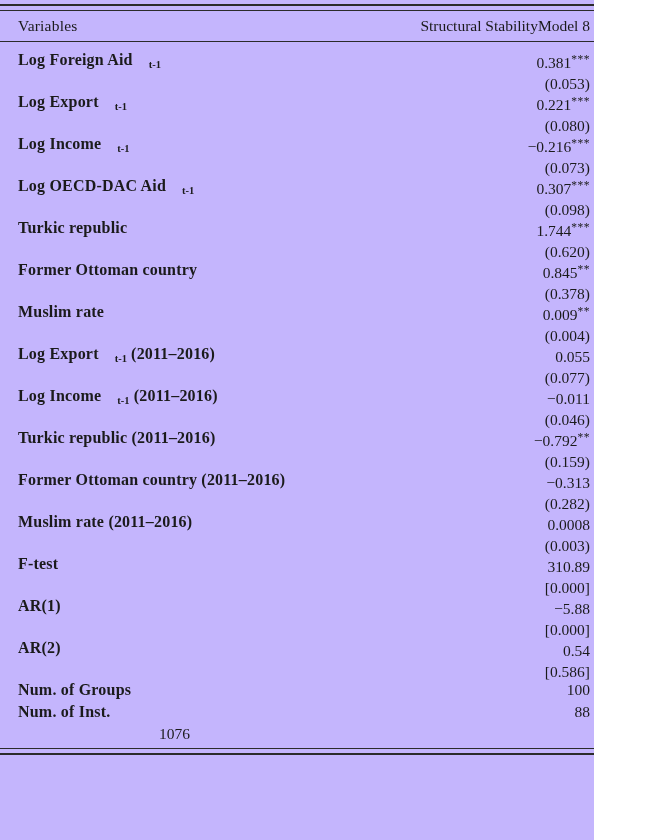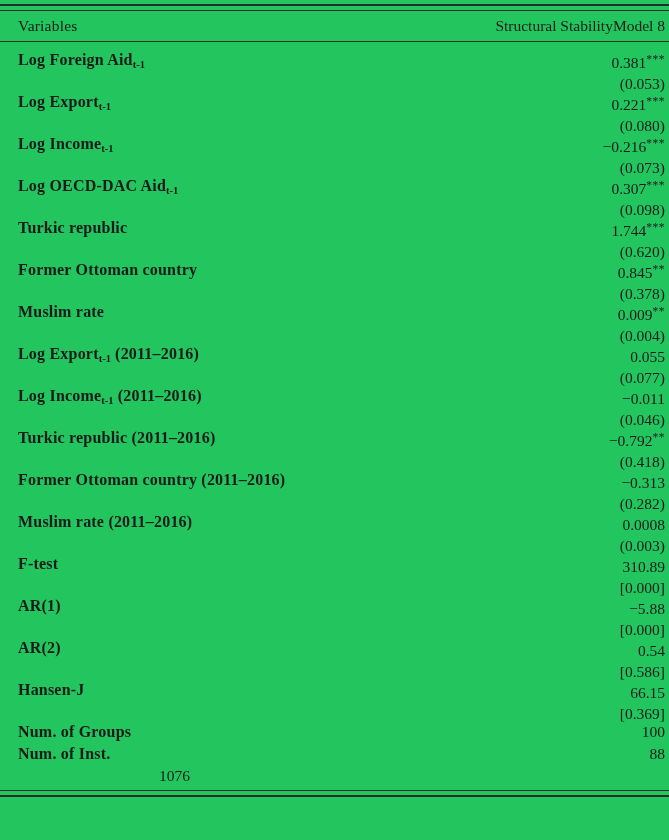--- a/index.html
+++ b/index.html
@@ -2,23 +2,23 @@
 <html><head>
 <meta charset="utf-8">
 <style>
   html, body {
     margin: 0;
     padding: 0;
     background: #ffffff;
   }
   .page {
     position: relative;
-    width: 669px;
+    width: 594px;
     height: 840px;
-    background: #22c55e;
+    background: #c4b5fd;
     font-family: "Liberation Serif", "DejaVu Serif", serif;
     color: #1b1b1b;
     overflow: hidden;
   }
   .rule-double-top {
     margin-top: 4px;
     height: 4px;
     border-top: 2px solid #2b2b2b;
     border-bottom: 1px solid #2b2b2b;
   }
@@ -72,20 +72,21 @@
     height: 22px;
   }
   .single-row .label-cell,
   .single-row .value-cell {
     line-height: 22px;
   }
   .sub {
     font-size: 10.5px;
     vertical-align: -3px;
     letter-spacing: 0;
+    margin-left: 16px;
   }
   .stars {
     font-size: 11.5px;
     vertical-align: 5px;
     letter-spacing: 0.5px;
   }
 </style>
 </head>
 <body>
 
@@ -170,21 +171,21 @@
       <div><span class="num">−0.011</span><span class="stars"></span></div>
       <div class="se">(0.046)</div>
     </div>
   </div>
 
 
   <div class="row coef-row">
     <div class="label-cell"><span class="pre">Turkic republic (2011–2016)</span><span class="sub"></span><span class="post"></span></div>
     <div class="value-cell">
       <div><span class="num">−0.792</span><span class="stars">**</span></div>
-      <div class="se">(0.418)</div>
+      <div class="se">(0.159)</div>
     </div>
   </div>
 
   <div class="row coef-row">
     <div class="label-cell"><span class="pre">Former Ottoman country (2011–2016)</span><span class="sub"></span><span class="post"></span></div>
     <div class="value-cell">
       <div><span class="num">−0.313</span><span class="stars"></span></div>
       <div class="se">(0.282)</div>
     </div>
   </div>
@@ -214,27 +215,20 @@
   </div>
 
   <div class="row coef-row">
     <div class="label-cell"><span class="pre">AR(2)</span><span class="sub"></span><span class="post"></span></div>
     <div class="value-cell">
       <div><span class="num">0.54</span><span class="stars"></span></div>
       <div class="se">[0.586]</div>
     </div>
   </div>
 
-  <div class="row coef-row">
-    <div class="label-cell"><span class="pre">Hansen-J</span><span class="sub"></span><span class="post"></span></div>
-    <div class="value-cell">
-      <div><span class="num">66.15</span><span class="stars"></span></div>
-      <div class="se">[0.369]</div>
-    </div>
-  </div>
 </div>
   <div id="single-body">
   <div class="row single-row">
     <div class="label-cell">Num. of Groups</div>
     <div class="value-cell">100</div>
   </div>
 
   <div class="row single-row">
     <div class="label-cell">Num. of Inst.</div>
     <div class="value-cell">88</div>

